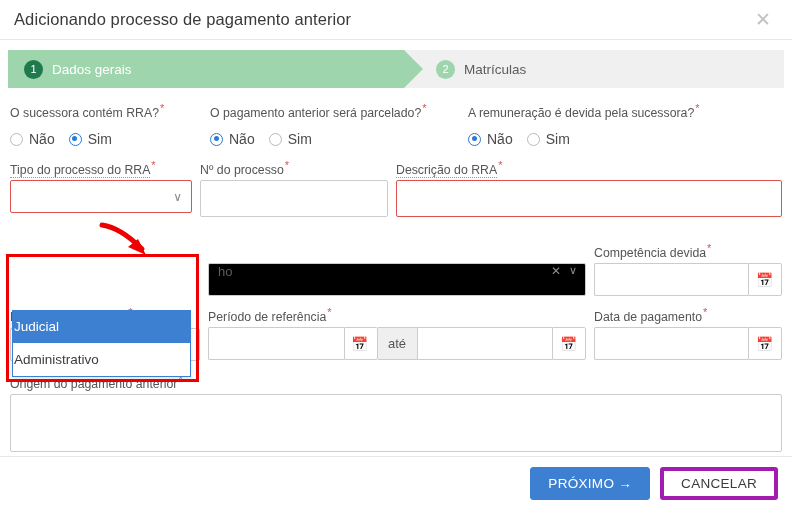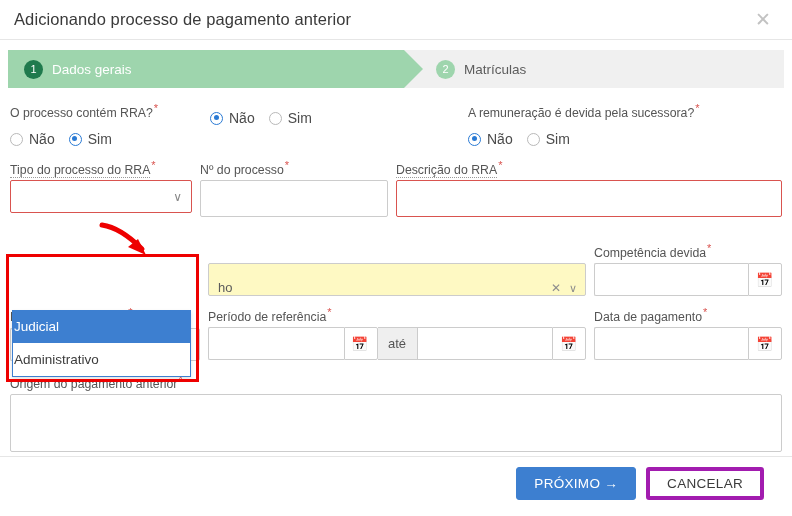--- a/index.html
+++ b/index.html
@@ -177,23 +177,23 @@
     font-size: 12px;
     line-height: 1;
   }
 
   
   .multi {
     height: 33px;
     border: 1px solid #cccccc;
     border-radius: 2px;
     display: flex;
-    align-items: flex-end;
+    align-items: flex-start;
     padding: 0 8px 0 9px;
-    background: #fef9c3;
+    background: #000000;
     font-size: 13px;
     color: #5c5c5c;
   }
   .multi .ms-val { flex: 1 1 auto; }
   .multi .ms-x { color: #8d8d8d; font-size: 12px; margin-right: 8px; }
   .multi .ms-caret { color: #8d8d8d; font-size: 11px; }
 
   
   .datewrap { display: flex; }
   .datewrap .inp { border-right: none; border-radius: 2px 0 0 2px; }
@@ -266,21 +266,21 @@
   }
 
   
   .modal-footer {
     flex: 0 0 54px;
     height: 54px;
     border-top: 1px solid #e6e6e6;
     display: flex;
     align-items: center;
     justify-content: flex-end;
-    padding-right: 28px;
+    padding-right: 14px;
     gap: 10px;
   }
   .btn {
     height: 33px;
     border-radius: 3px;
     font-size: 13.5px;
     display: inline-flex;
     align-items: center; justify-content: center;
     cursor: pointer;
     padding: 0 17px;
@@ -309,35 +309,38 @@
       <span>Matrículas</span>
     </div>
   </div>
 
   <div class="modal-body">
 
     <div class="row" style="margin-top:4px;">
 
       <div class="field" style="width:200px;">
         <label class="fl">
-          <span>O processo contém RRA?</span><span class="req">*</span>
+          <span>O sucessora contém RRA?</span><span class="req">*</span>
         </label>
         <div class="radios">
           <div class="radio-opt">
             <span class="rdo"></span>
             <span class="radio-lbl">Não</span>
           </div>
           <div class="radio-opt">
             <span class="rdo on"></span>
             <span class="radio-lbl">Sim</span>
           </div>
         </div>
       </div>
 
       <div class="field" style="width:258px;">
+        <label class="fl">
+          <span>O pagamento anterior será parcelado?</span><span class="req">*</span>
+        </label>
         <div class="radios">
           <div class="radio-opt">
             <span class="rdo on"></span>
             <span class="radio-lbl">Não</span>
           </div>
           <div class="radio-opt">
             <span class="rdo"></span>
             <span class="radio-lbl">Sim</span>
           </div>
         </div>

